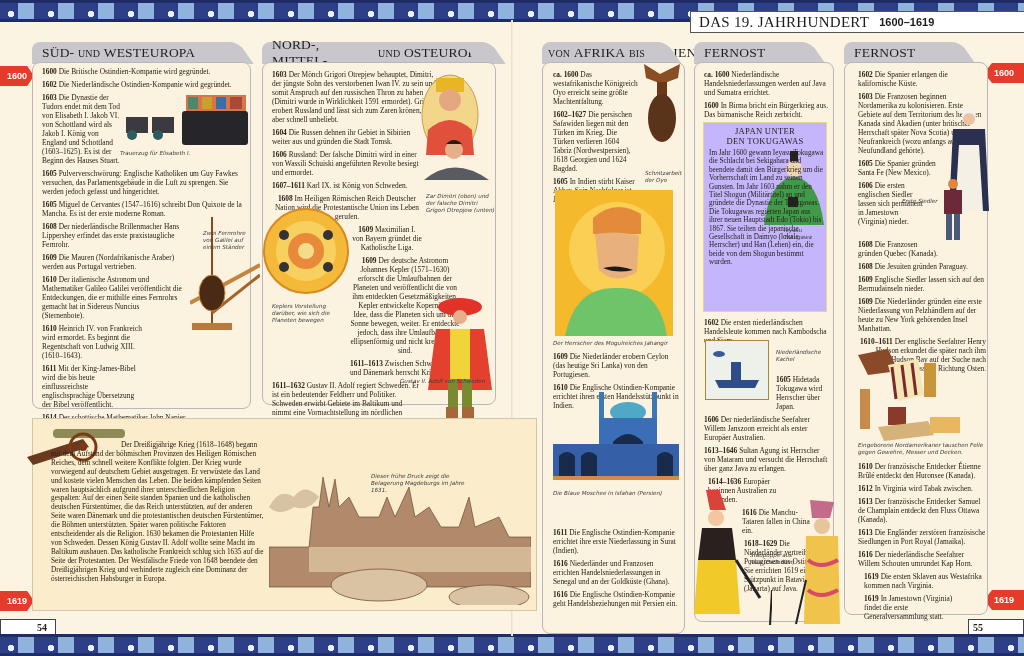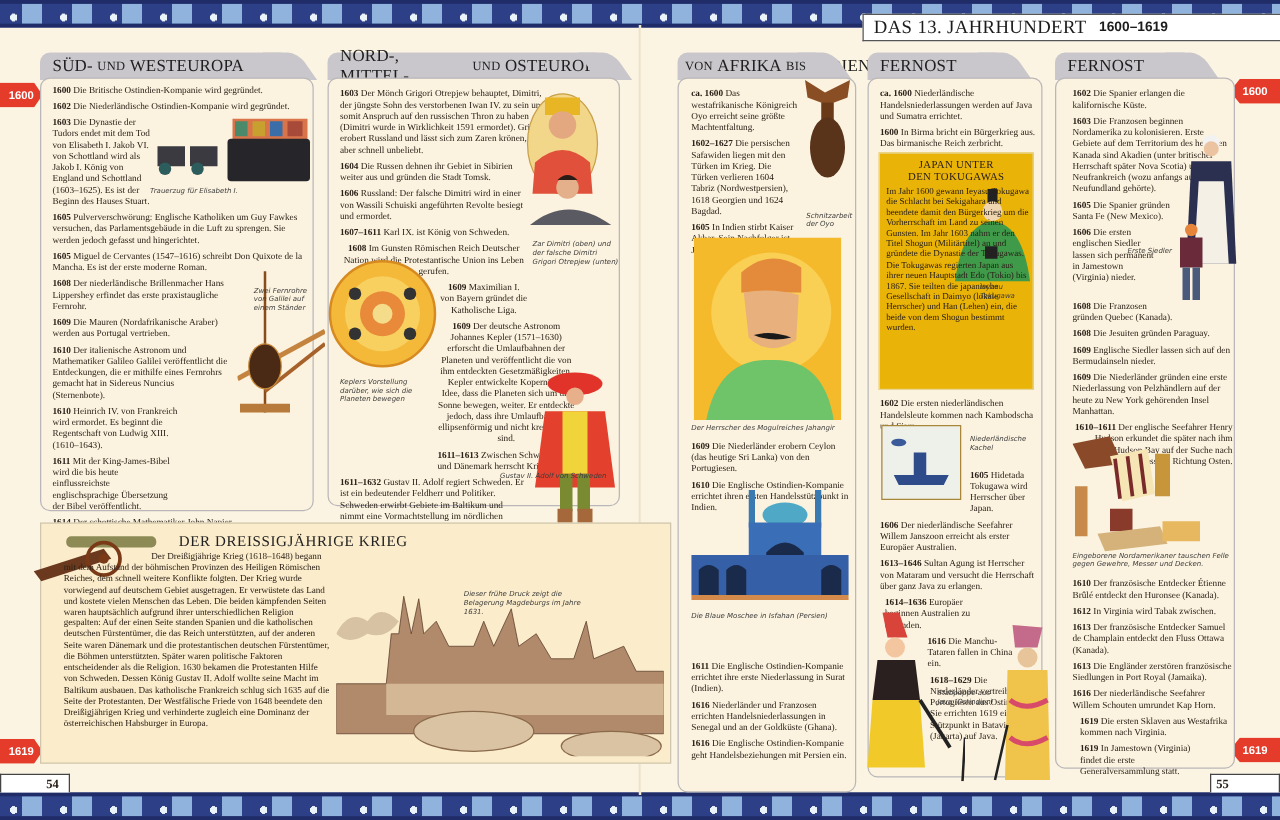--- a/index.html
+++ b/index.html
@@ -23,33 +23,33 @@
 .txt{position:absolute;font-size:7.4px;line-height:9px;color:#2b2118}
 .txt p{margin-bottom:4px}
 .txt b{font-weight:bold}
 .cap{position:absolute;font-family:"DejaVu Sans",sans-serif;font-style:italic;font-size:5.6px;line-height:7px;color:#3d3d3d}
 .marker{position:absolute;width:34px;height:20px;background:#e53b2a;color:#fff;font-family:"Liberation Sans",sans-serif;font-weight:bold;font-size:9px;display:flex;align-items:center;justify-content:center}
 .m-left{clip-path:polygon(0 0,80% 0,100% 50%,80% 100%,0 100%)}
 .m-right{clip-path:polygon(20% 0,100% 0,100% 100%,20% 100%,0 50%)}
 .pageno{position:absolute;bottom:22px;height:15px;background:#fff;border:1px solid #444;border-bottom:none;font-size:10px;font-weight:bold;display:flex;align-items:center}
 .box30{position:absolute;left:32px;top:418px;width:505px;height:193px;background:#fbeccb;border:1px solid #cfc6ad}
 .box30 .h{position:absolute;left:110px;top:7px;font-size:12px;letter-spacing:.5px;color:#222;font-family:"Liberation Serif",serif}
-.japan{position:absolute;left:703px;top:122px;width:124px;height:190px;background:#eab308;border:1px solid #e5d58e}
+.japan{position:absolute;left:703px;top:122px;width:124px;height:190px;background:#c4b5fd;border:1px solid #e5d58e}
 .japan .h{text-align:center;font-size:8.6px;line-height:10px;margin-top:3px;letter-spacing:.3px}
 .ill{position:absolute}
 </style>
 </head>
 <body>
 
 <div class="border-band border-top"></div>
 <div class="border-band border-bottom"></div>
 <div class="spine"></div>
 
 <div class="page-title">
-  <span class="t">DAS 13. JAHRHUNDERT</span>
+  <span class="t">DAS 19. JAHRHUNDERT</span>
   <span class="r">1600–1619</span>
 </div>
 
 <div class="marker m-left" style="left:0;top:66px">1600</div>
 <div class="marker m-left" style="left:0;top:591px">1619</div>
 <div class="marker m-right" style="right:0;top:63px;width:40px">1600</div>
 <div class="marker m-right" style="right:0;top:590px;width:40px">1619</div>
 
 <div class="pageno" style="left:0;width:56px;justify-content:flex-end;padding-right:8px">54</div>
 <div class="pageno" style="right:0;width:56px;padding-left:4px">55</div>
@@ -99,21 +99,21 @@
 
 <div class="tab" style="left:262px;top:42px;width:222px">
   <span>NORD-, MITTEL-</span>&nbsp;<small>UND</small>&nbsp;<span>OSTEUROPA</span>
 </div>
 <div class="col" style="left:262px;top:62px;width:234px;height:343px"></div>
 <div class="txt" style="left:272px;top:70px;width:170px">
   <p><b>1603</b> <span>Der Mönch Grigori Otrepjew behauptet, Dimitri, der jüngste Sohn des verstorbenen Iwan IV. zu sein und somit Anspruch auf den russischen Thron zu haben (Dimitri wurde in Wirklichkeit 1591 ermordet). Grigori erobert Russland und lässt sich zum Zaren krönen, wird aber schnell unbeliebt.</span></p>
   <p style="width:150px"><b>1604</b> <span>Die Russen dehnen ihr Gebiet in Sibirien weiter aus und gründen die Stadt Tomsk.</span></p>
   <p style="width:150px"><b>1606</b> <span>Russland: Der falsche Dimitri wird in einer von Wassili Schuiski angeführten Revolte besiegt und ermordet.</span></p>
   <p><b>1607–1611</b> <span>Karl IX. ist König von Schweden.</span></p>
-  <p style="text-align:center;width:150px"><b>1608</b> <span>Im Gunsten Römischen Reich Deutscher Nation wird die Protestantische Union ins Leben gerufen.</span></p>
+  <p style="text-align:center;width:150px"><b>1608</b> <span>Im Heiligen Römischen Reich Deutscher Nation wird die Protestantische Union ins Leben gerufen.</span></p>
   <p style="margin-left:80px;width:70px;text-align:center"><b>1609</b> <span>Maximilian I. von Bayern gründet die Katholische Liga.</span></p>
   <p style="margin-left:78px;width:110px;text-align:center"><b>1609</b> <span>Der deutsche Astronom Johannes Kepler (1571–1630) erforscht die Umlaufbahnen der Planeten und veröffentlicht die von ihm entdeckten Gesetzmäßigkeiten. Kepler entwickelte Kopernikus' Idee, dass die Planeten sich um die Sonne bewegen, weiter. Er entdeckte jedoch, dass ihre Umlaufbahnen ellipsenförmig und nicht kreisförmig sind.</span></p>
   <p style="margin-left:78px;width:100px"><b>1611–1613</b> <span>Zwischen Schweden und Dänemark herrscht Krieg.</span></p>
   <p style="width:150px"><b>1611–1632</b> <span>Gustav II. Adolf regiert Schweden. Er ist ein bedeutender Feldherr und Politiker. Schweden erwirbt Gebiete im Baltikum und nimmt eine Vormachtstellung im nördlichen Europa ein.</span></p>
   <p style="margin-top:14px;width:140px"><b>1613</b> <span>Zar Michael I. begründet die Dynastie der Romanows (1613–1917) in Russland.</span></p>
   <p><b>1613</b> <span>Die Türken erobern Ungarn.</span></p>
   <p style="width:150px"><b>1617</b> <span>Der Friedensschluss von Stolbowa beendet den Russisch-Schwedischen Krieg.</span></p>
 </div>
 
 <svg class="ill" style="left:414px;top:70px" width="80" height="115">
@@ -151,21 +151,20 @@
 </svg>
 <div class="cap" style="left:400px;top:378px">Gustav II. Adolf von Schweden</div>
 
 <div class="box30">
   <svg class="ill" style="left:-10px;top:2px" width="110" height="48">
     <rect x="30" y="8" width="72" height="9" rx="4" fill="#8d8a56"></rect>
     <path d="M4 36 L60 18 L66 26 L10 44Z" fill="#6b3a1e"></path>
     <circle cx="60" cy="26" r="13" fill="none" stroke="#7a3a18" stroke-width="3"></circle>
     <circle cx="60" cy="26" r="4" fill="#7a3a18"></circle>
   </svg>
-  <div class="h">DER DREISSIGJÄHRIGE KRIEG</div>
   <div class="txt" style="left:18px;top:22px;width:215px;font-size:7.3px;line-height:8.9px;text-indent:70px">Der Dreißigjährige Krieg (1618–1648) begann mit dem Aufstand der böhmischen Provinzen des Heiligen Römischen Reiches, dem schnell weitere Konflikte folgten. Der Krieg wurde vorwiegend auf deutschem Gebiet ausgetragen. Er verwüstete das Land und kostete vielen Menschen das Leben. Die beiden kämpfenden Seiten waren hauptsächlich aufgrund ihrer unterschiedlichen Religion gespalten: Auf der einen Seite standen Spanien und die katholischen deutschen Fürstentümer, die das Reich unterstützten, auf der anderen Seite waren Dänemark und die protestantischen deutschen Fürstentümer, die Böhmen unterstützten. Später waren politische Faktoren entscheidender als die Religion. 1630 bekamen die Protestanten Hilfe von Schweden. Dessen König Gustav II. Adolf wollte seine Macht im Baltikum ausbauen. Das katholische Frankreich schlug sich 1635 auf die Seite der Protestanten. Der Westfälische Friede von 1648 beendete den Dreißigjährigen Krieg und verhinderte zugleich eine Dominanz der österreichischen Habsburger in Europa.</div>
 
   <svg class="ill" style="left:236px;top:38px" width="262" height="148">
     <path d="M0 90 L40 90 L44 50 L50 50 L54 20 L60 50 L66 22 L70 50 L80 40 L90 60 L110 60 L118 40 L126 60 L140 30 L146 60 L160 50 L172 70 L190 70 L200 40 L206 70 L230 60 L240 80 L262 80 L262 130 L0 130Z" fill="#b08a6a" stroke="#5a3a2a" stroke-width=".6"></path>
     <rect x="40" y="90" width="222" height="25" fill="#d4b896"></rect>
     <path d="M0 50 q10-20 25-10 q10-15 25 0 q-10 15-25 10 q-15 10-25 0Z" fill="#d7c3a4"></path>
     <ellipse cx="110" cy="128" rx="48" ry="16" fill="#d9c3a2" stroke="#8a6a4a"></ellipse>
     <ellipse cx="220" cy="140" rx="40" ry="12" fill="#d9c3a2" stroke="#8a6a4a"></ellipse>
   </svg>
   <div class="cap" style="left:338px;top:54px;width:110px">Dieser frühe Druck zeigt die Belagerung Magdeburgs im Jahre 1631.</div>

